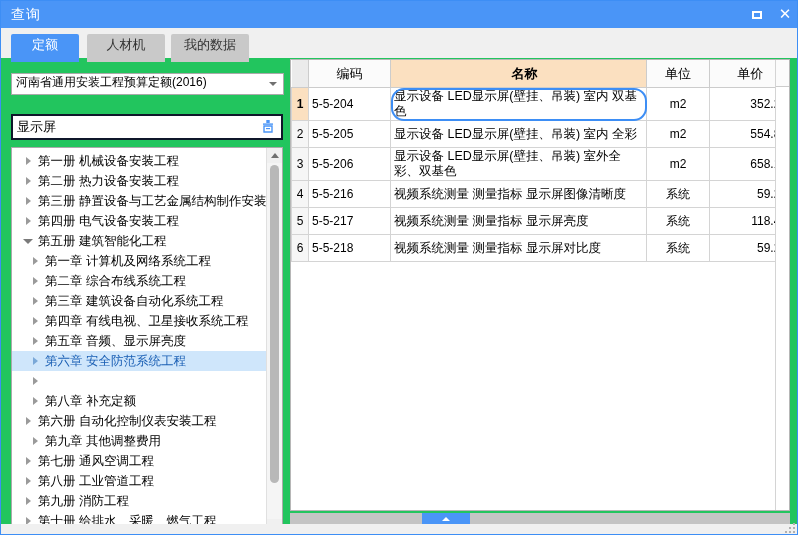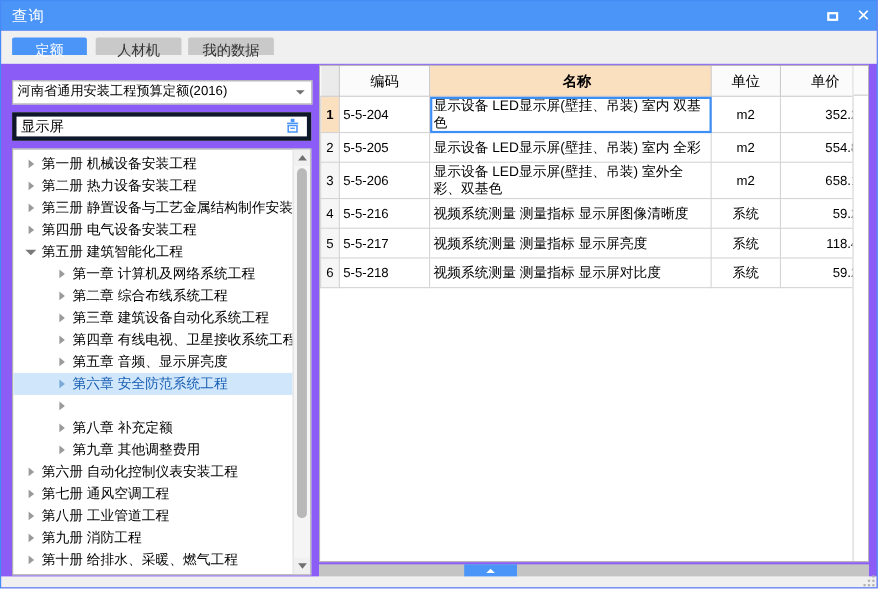--- a/index.html
+++ b/index.html
@@ -12,21 +12,21 @@
     overflow: hidden;
     font-family: "Liberation Sans", "DejaVu Sans", sans-serif;
     font-size: 12px;
     background: #f0f0f0;
     -webkit-font-smoothing: none;
   }
   #app {
     position: relative;
     width: 798px;
     height: 535px;
-    background: #8b5cf6;
+    background: #22c55e;
     box-sizing: border-box;
     border: 1px solid #3d8ef5;
     overflow: hidden;
   }
 
   
   .titlebar {
     position: absolute;
     left: 0; top: 0;
     width: 798px;
@@ -69,29 +69,30 @@
   .tabstrip {
     position: absolute;
     left: 0; top: 27px;
     width: 798px;
     height: 30px;
     background: #f0f0f0;
   }
   .tab {
     position: absolute;
     top: 6px;
-    height: 16px;
+    height: 28px;
     line-height: 24px;
     text-align: center;
     font-size: 13px;
     color: #333333;
     background: #c9c9c9;
     border-top-left-radius: 2px;
     border-top-right-radius: 2px;
     user-select: none;
+    font-family: Liberation Mono, monospace;
   }
   .tab.active {
     background: #4a95f7;
     color: #ffffff;
   }
   .tab-0 { left: 10px;  width: 68px; }
   .tab-1 { left: 86px;  width: 78px; }
   .tab-2 { left: 170px; width: 78px; }
 
   
@@ -147,25 +148,25 @@
     right: 6px;
     top: 50%;
     transform: translateY(-50%);
     width: 0; height: 0;
     border-left: 4px solid transparent;
     border-right: 4px solid transparent;
     border-top: 4px solid #707070;
   }
   .searchbox {
     position: relative;
-    margin-top: 7px;
+    margin-top: 19px;
     width: 272px;
     height: 26px;
     background: #ffffff;
-    border: 4px solid #0f172a;
+    border: 2px solid #0f172a;
     box-sizing: border-box;
     display: flex;
     align-items: center;
   }
   .searchbox .search-text {
     margin-left: 4px;
     font-size: 13px;
     color: #000000;
   }
   .search-icon-wrap {
@@ -227,21 +228,21 @@
   }
   .exp .tri-down {
     width: 0; height: 0;
     border-left: 5px solid transparent;
     border-right: 5px solid transparent;
     border-top: 5px solid #7a7a7a;
   }
   .tree-row.selected .tri-right { border-left-color: #7aa8d8; }
   .tree-row .lbl { margin-left: 2px; }
   .lvl-0 { padding-left: 8px; }
-  .lvl-1 { padding-left: 36px; }
+  .lvl-1 { padding-left: 15px; }
 
   
   .vscroll {
     position: absolute;
     right: 0; top: 0;
     width: 16px;
     height: 386px;
     background: #f5f5f5;
     border-left: 1px solid #e0e0e0;
     box-sizing: border-box;
@@ -348,20 +349,21 @@
     font-weight: bold;
     color: #000000;
   }
   td.code { text-align: left; font-size: 12px; }
   td.name { text-align: left; font-size: 12.5px; }
   td.unit { text-align: center; font-size: 12px; }
   td.price { text-align: right; font-size: 12px; padding-right: 6px; }
   tr.sel td.name {
     outline: 2px solid #3d8ef5;
     outline-offset: -2px;
+    border-radius: 13px;
   }
   tr.r-tall td { height: 29px; }
   tr.r-short td { height: 24px; }
 
   
   .grid-filler {
     position: absolute;
     left: 484px;
     top: 0;
     width: 15px;
@@ -545,31 +547,31 @@
             <span class="exp">
               <span class="tri-right"></span>
             </span>
           </div>
           <div class="tree-row lvl-1">
             <span class="exp">
               <span class="tri-right"></span>
             </span>
             <span class="lbl">第八章  补充定额</span>
           </div>
+          <div class="tree-row lvl-0">
+            <span class="exp">
+              <span class="tri-right"></span>
+            </span>
+            <span class="lbl">第六册  自动化控制仪表安装工程</span>
+          </div>
           <div class="tree-row lvl-1">
             <span class="exp">
               <span class="tri-right"></span>
             </span>
             <span class="lbl">第九章  其他调整费用</span>
-          </div>
-          <div class="tree-row lvl-0">
-            <span class="exp">
-              <span class="tri-right"></span>
-            </span>
-            <span class="lbl">第六册  自动化控制仪表安装工程</span>
           </div>
           <div class="tree-row lvl-0">
             <span class="exp">
               <span class="tri-right"></span>
             </span>
             <span class="lbl">第七册  通风空调工程</span>
           </div>
           <div class="tree-row lvl-0">
             <span class="exp">
               <span class="tri-right"></span>

